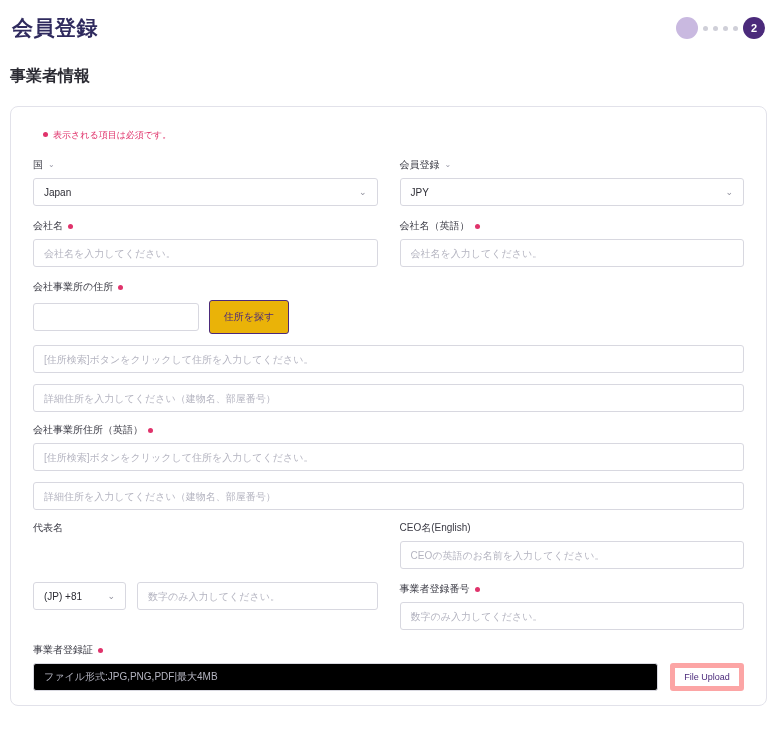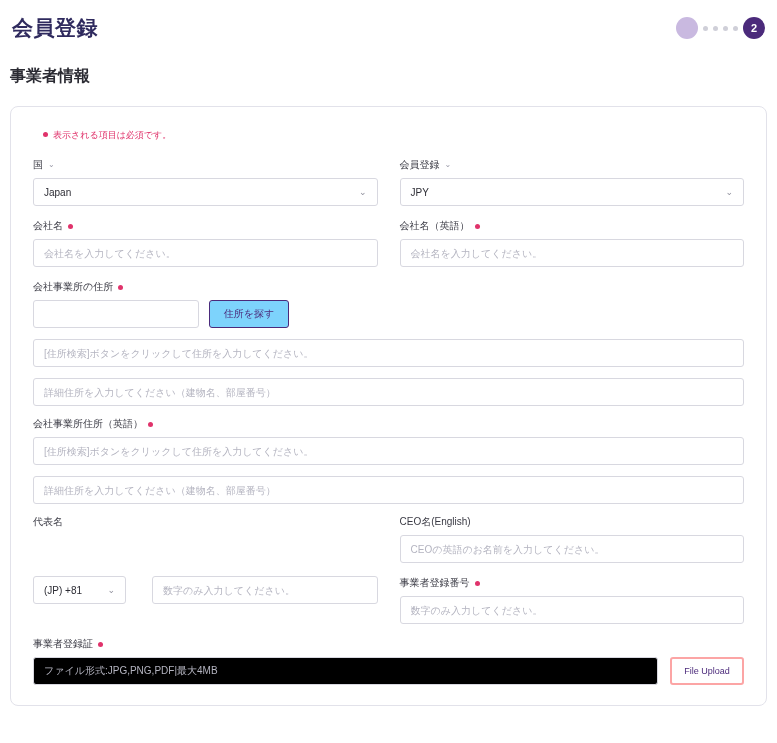--- a/index.html
+++ b/index.html
@@ -150,52 +150,52 @@
   }
 
   .addr-row {
     display: flex;
     align-items: center;
     gap: 10px;
     margin-bottom: 11px;
   }
   .addr-zip { width: 166px; }
   .btn-outline {
-    height: 28px;
+    height: 34px;
     min-width: 80px;
     padding: 0 13px;
     border: 1px solid #4b2a7b;
     border-radius: 3px;
-    background: #7dd3fc;
+    background: #eab308;
     color: #4b2a7b;
     font-size: 10px;
     font-family: "Liberation Sans", sans-serif;
     cursor: pointer;
     display: flex;
     align-items: center;
     justify-content: center;
   }
 
   .wide-input { margin-bottom: 11px; }
 
-  .phone-row { display: flex; gap: 26px; }
+  .phone-row { display: flex; gap: 11px; }
   .phone-code { width: 93px; flex: 0 0 93px; }
   .phone-num { flex: 1 1 auto; }
 
   .upload-row { display: flex; gap: 0; align-items: center; }
   .upload-input {
     flex: 1 1 auto;
     background: #000000;
     color: #b4b4c0;
   }
   .btn-upload {
     margin-left: 12px;
     flex: 0 0 74px;
     height: 28px;
-    border: 2px solid #fca5a5;
+    border: 5px solid #fca5a5;
     border-radius: 3px;
     background: #fff;
     color: #4b2a7b;
     font-size: 9px;
     font-family: "Liberation Sans", sans-serif;
     cursor: pointer;
     display: flex;
     align-items: center;
     justify-content: center;
   }

